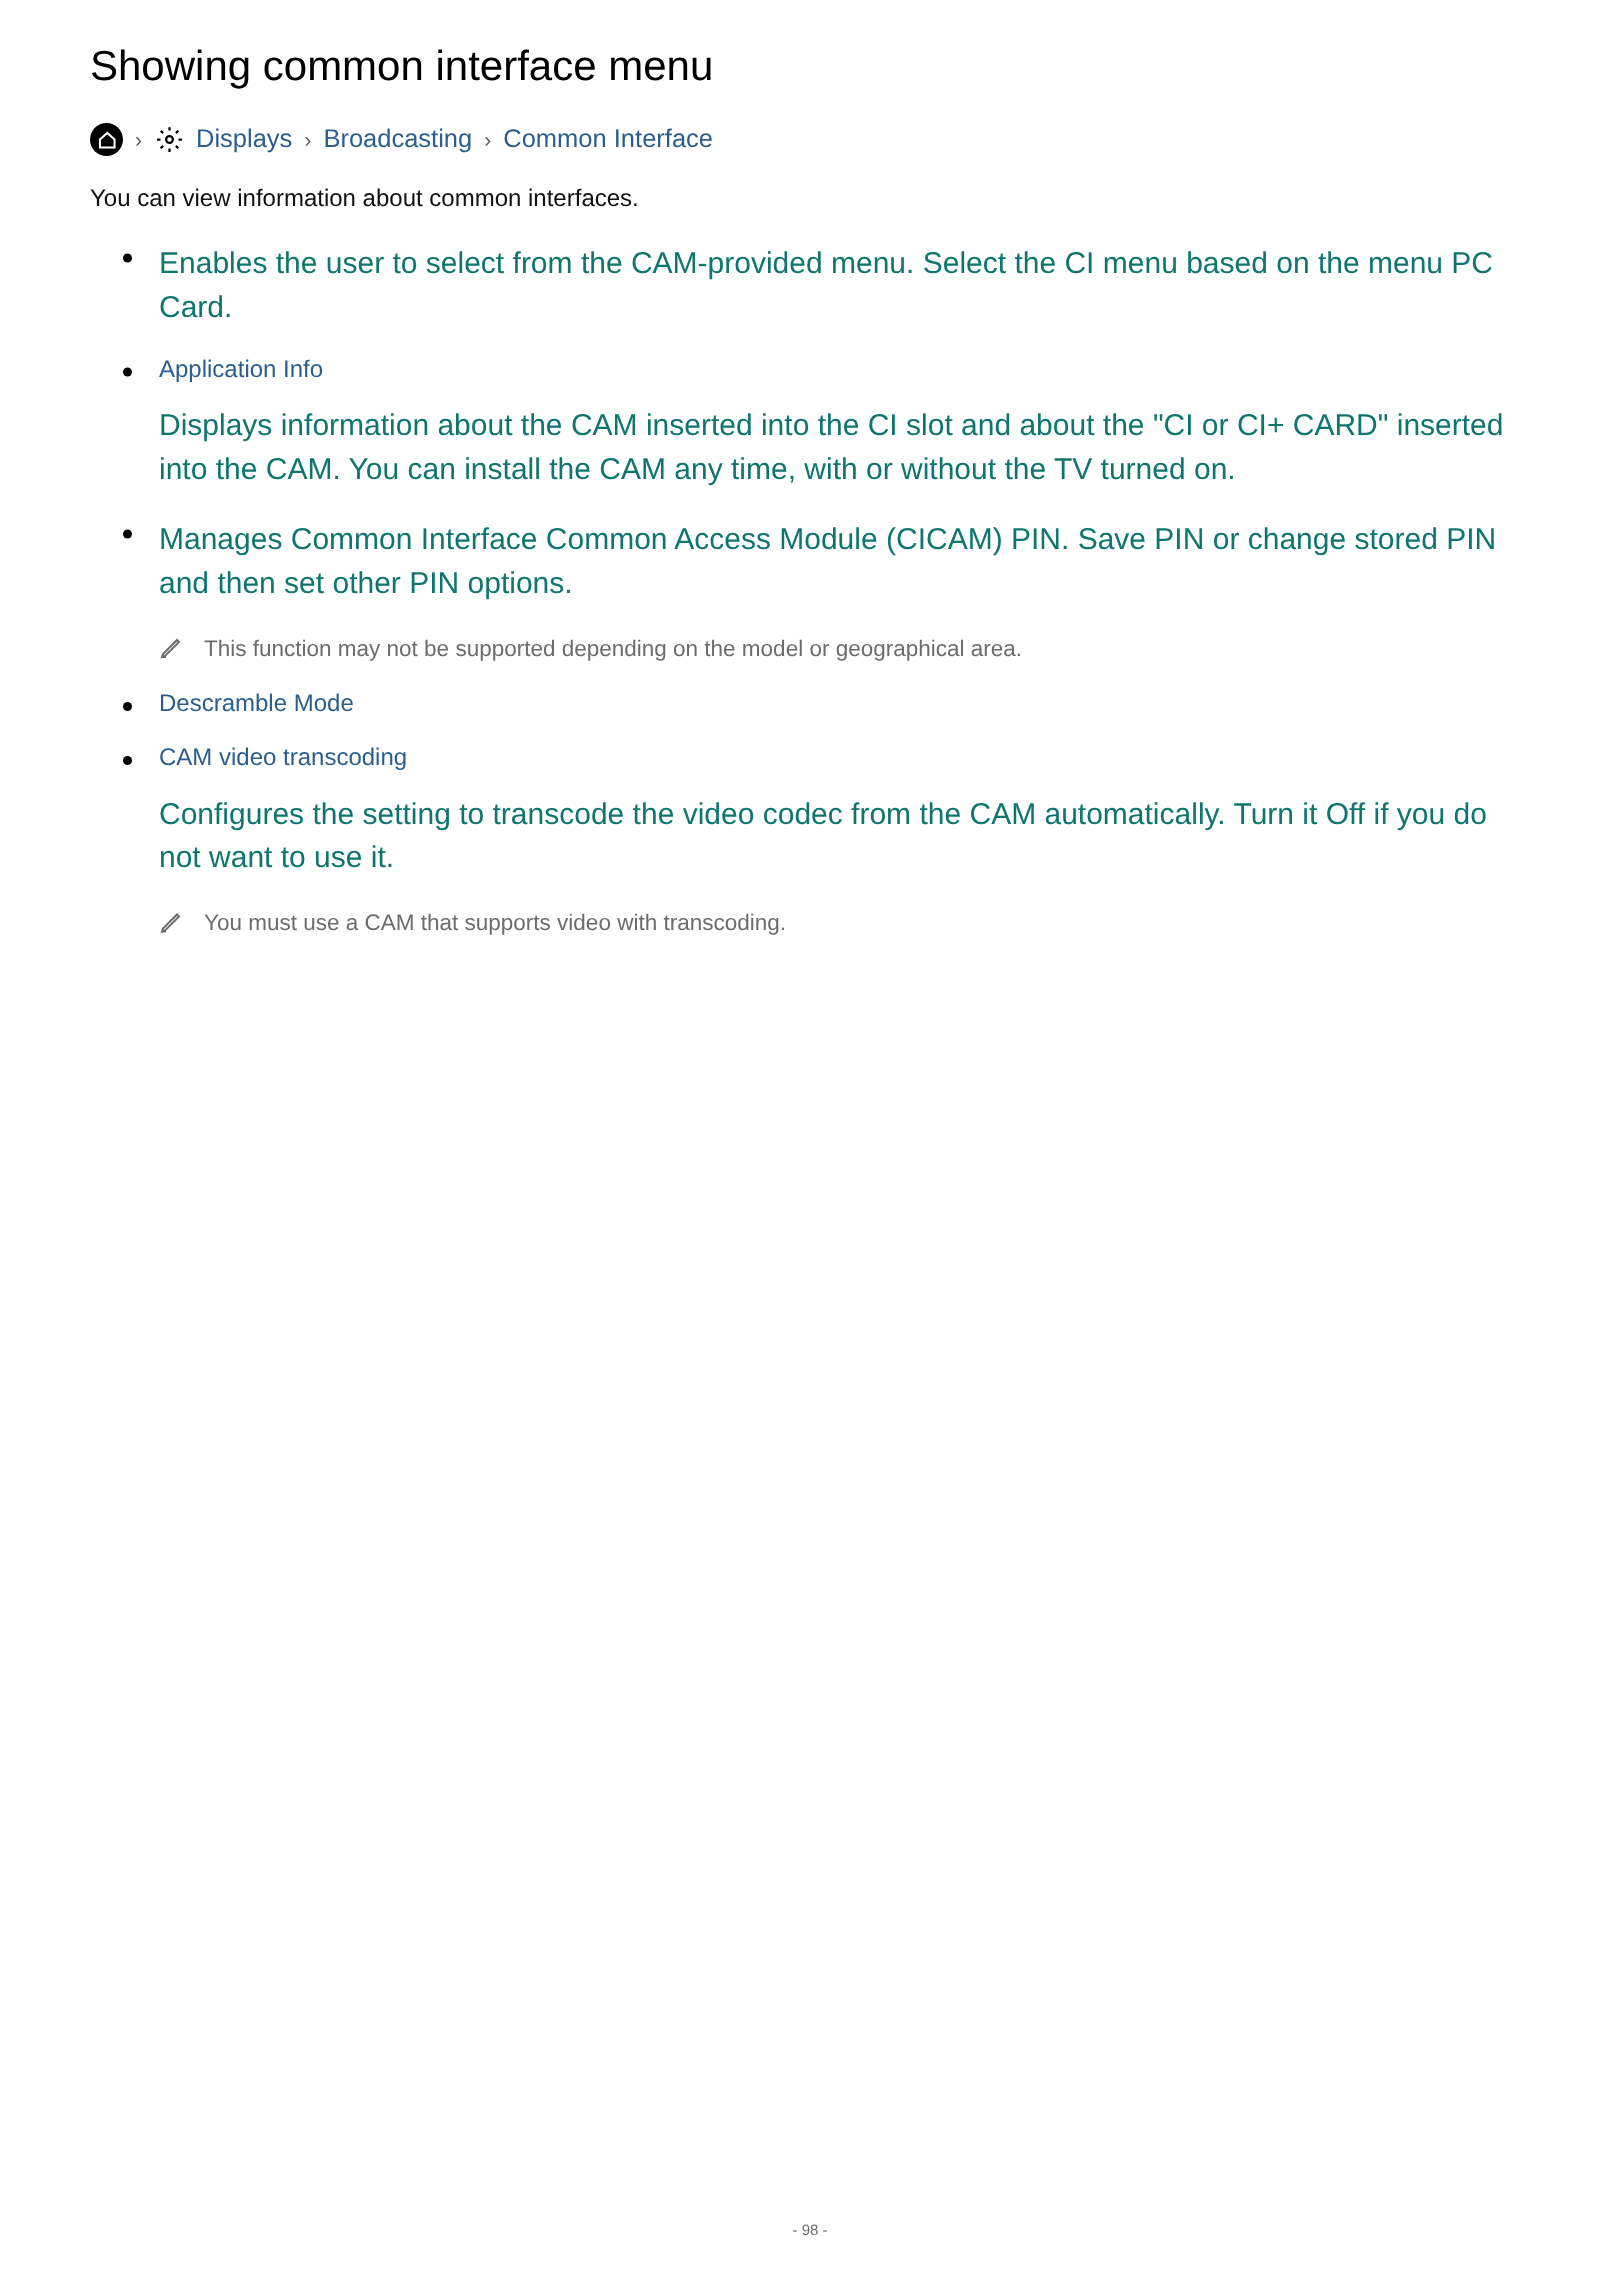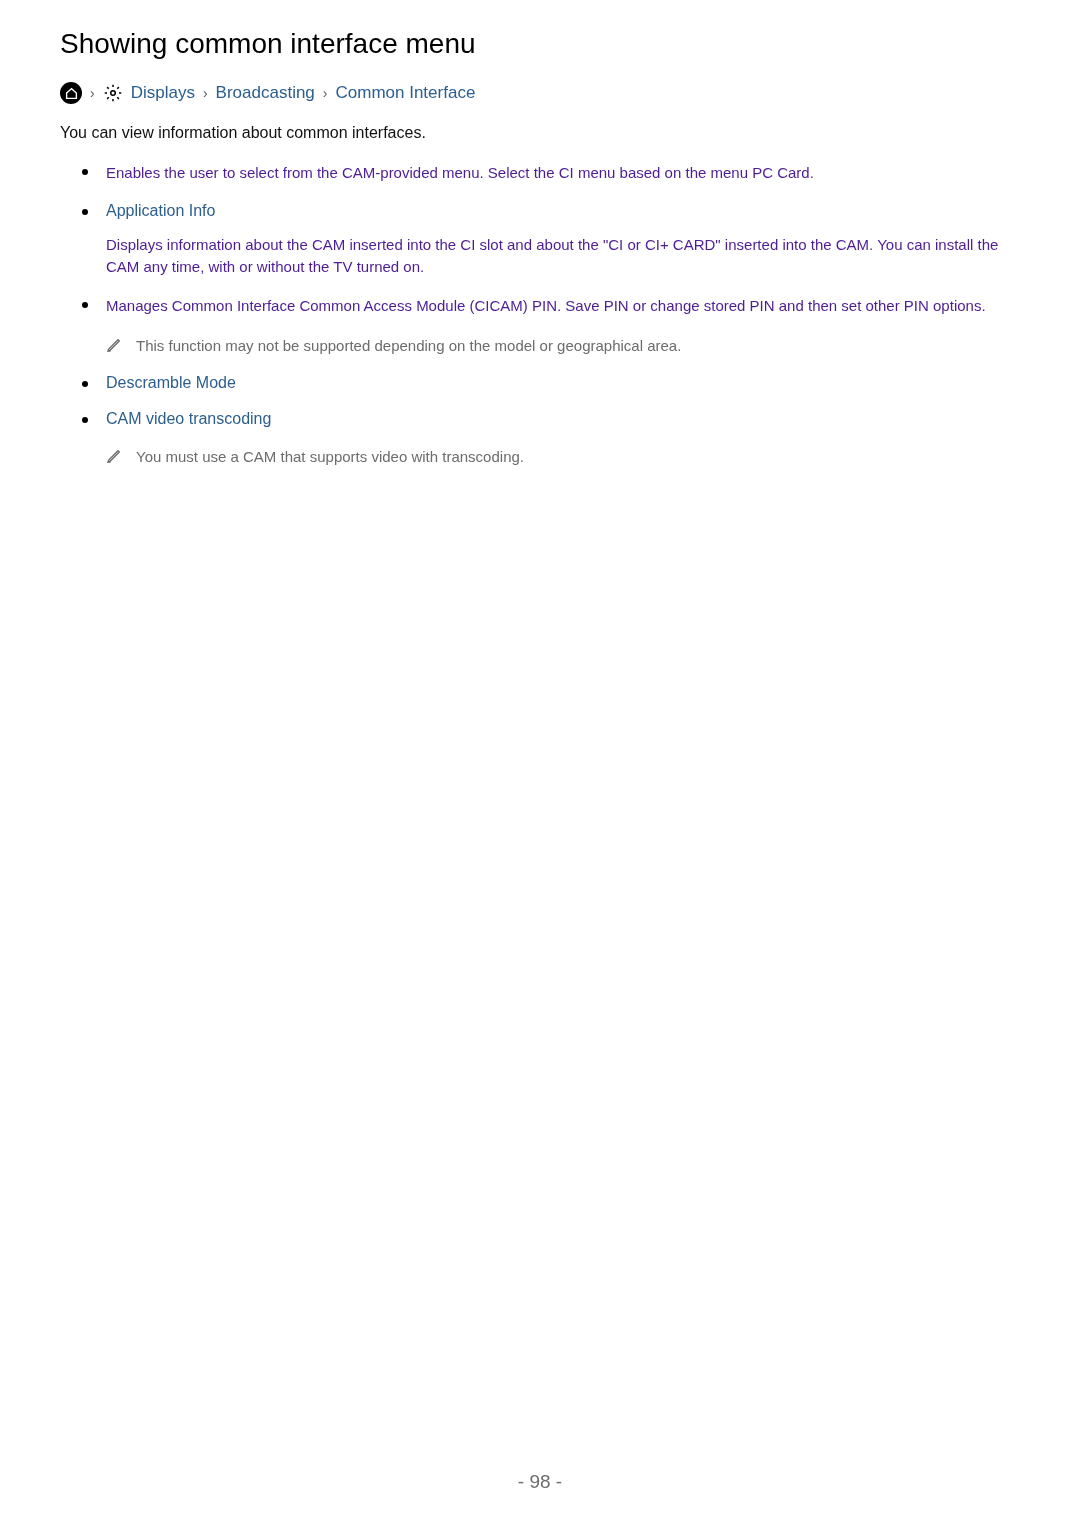--- a/index.html
+++ b/index.html
@@ -72,22 +72,22 @@
     background: #000000;
     border-radius: 50%;
   }
   .item-title {
     color: #2b5e8e;
     font-size: 16px;
     font-weight: 400;
     margin-bottom: 14px;
   }
   .item-desc {
-    font-size: 15px;
-    color: #4c1d95;
+    font-size: 20px;
+    color: #0f766e;
     line-height: 1.45;
   }
   .note {
     display: flex;
     align-items: flex-start;
     gap: 14px;
     margin-top: 18px;
   }
   .note-icon {
     flex-shrink: 0;
@@ -99,21 +99,21 @@
     font-size: 15px;
     color: #6c6c6c;
     line-height: 1.4;
   }
   .page-number {
     position: absolute;
     bottom: 34px;
     left: 0;
     right: 0;
     text-align: center;
-    font-size: 19px;
+    font-size: 10px;
     color: #6c6c6c;
   }
 </style>
 </head>
 <body>
 
 <div class="page">
   <h1>Showing common interface menu</h1>
 
   <div class="breadcrumb">
@@ -154,20 +154,21 @@
               <line x1="3" y1="21" x2="7" y2="21"></line>
             </svg></span>
           <span class="note-text">This function may not be supported depending on the model or geographical area.</span>
         </div>
       </li>
       <li>
         <div class="item-title">Descramble Mode</div>
       </li>
       <li>
         <div class="item-title">CAM video transcoding</div>
+        <div class="item-desc">Configures the setting to transcode the video codec from the CAM automatically. Turn it Off if you do not want to use it.</div>
         <div class="note">
           <span class="note-icon"><svg width="16" height="16" viewBox="0 0 24 24" fill="none" stroke="#6c6c6c" stroke-width="2">
               <path d="M3 21 L6 20 L20 6 L18 4 L4 18 Z"></path>
               <line x1="3" y1="21" x2="7" y2="21"></line>
             </svg></span>
           <span class="note-text">You must use a CAM that supports video with transcoding.</span>
         </div>
       </li>
     </ul>
 </div>

